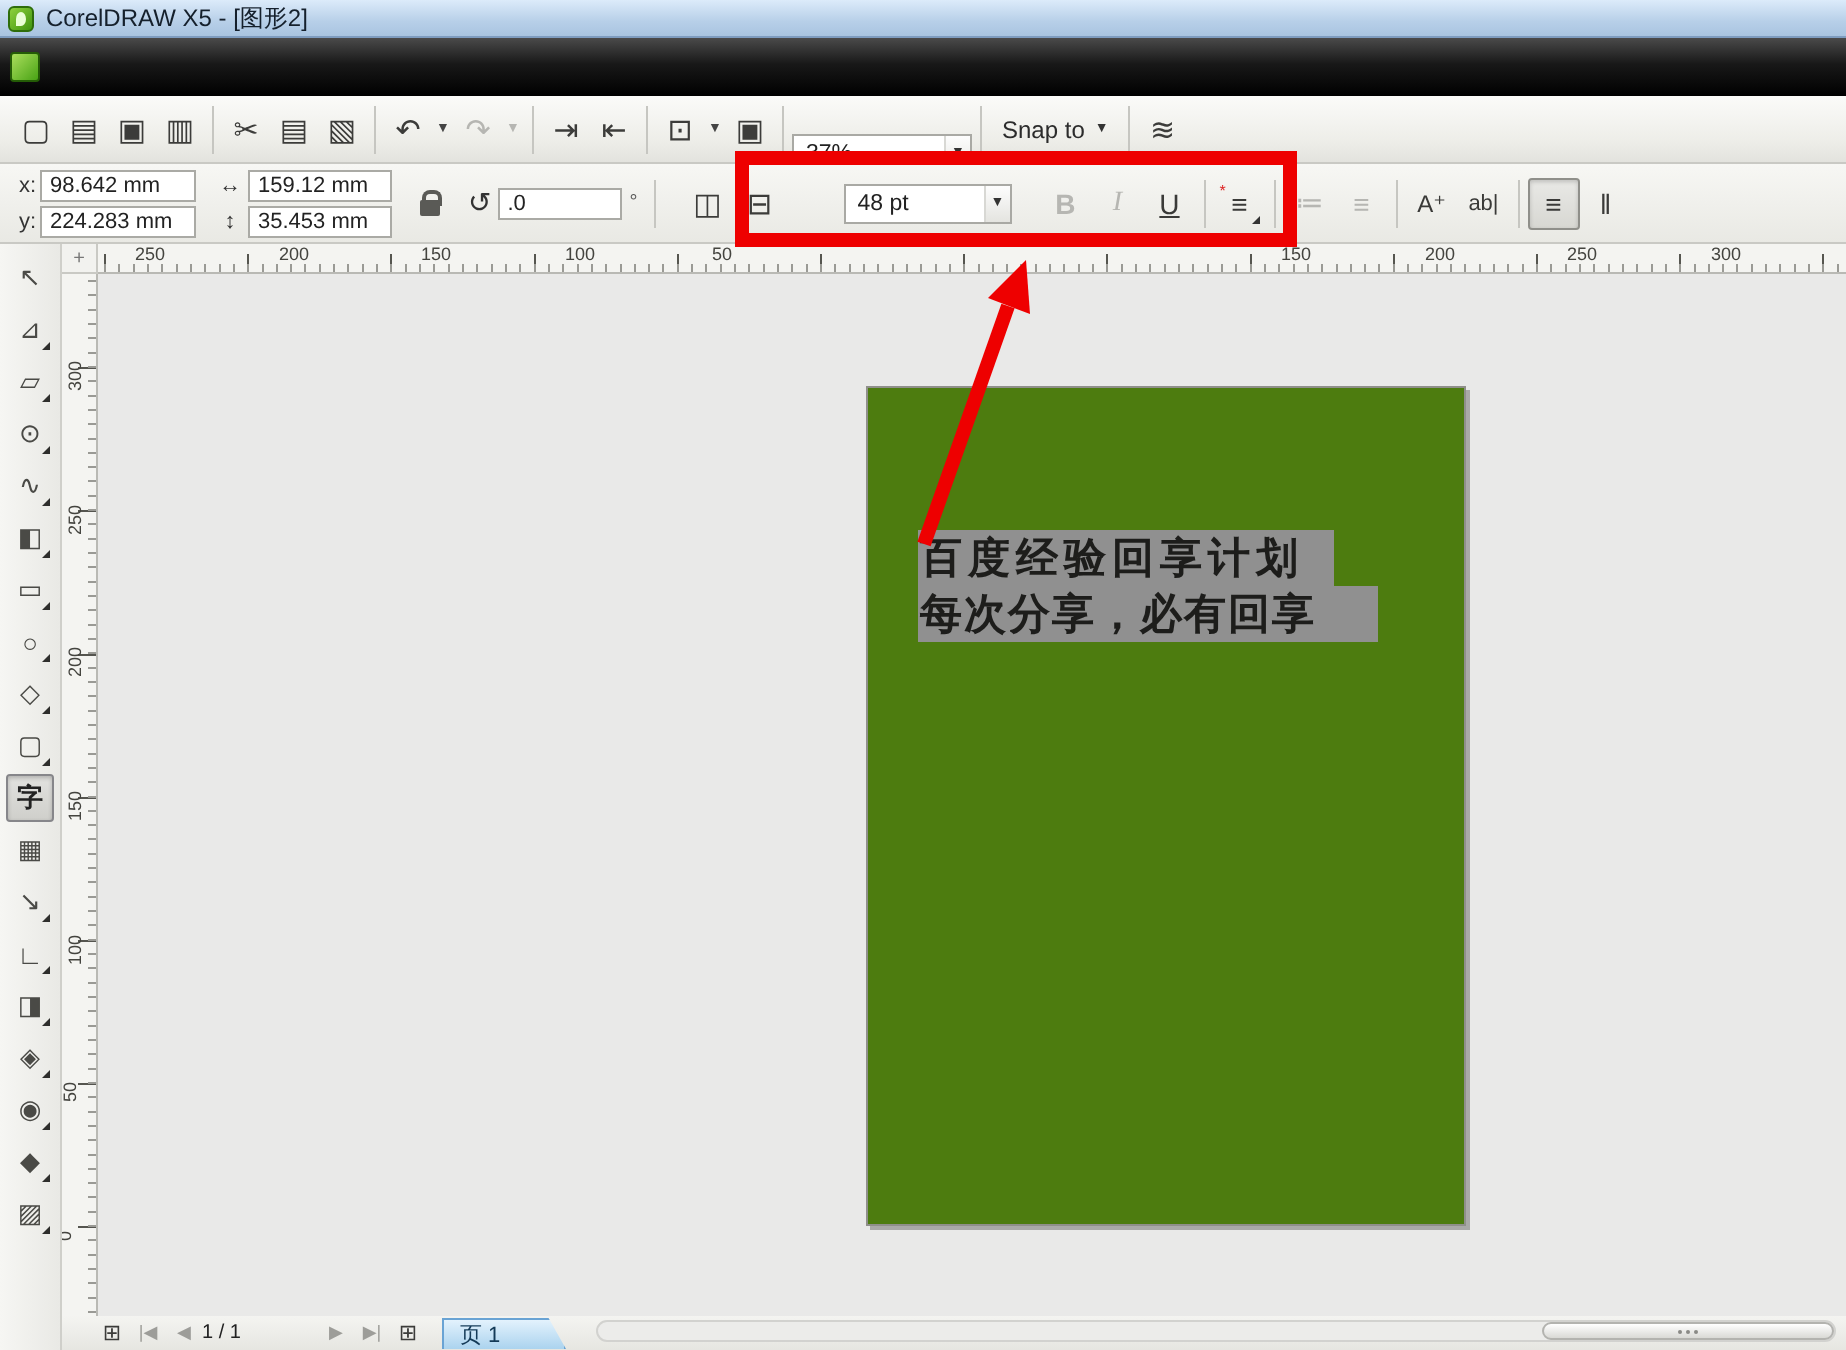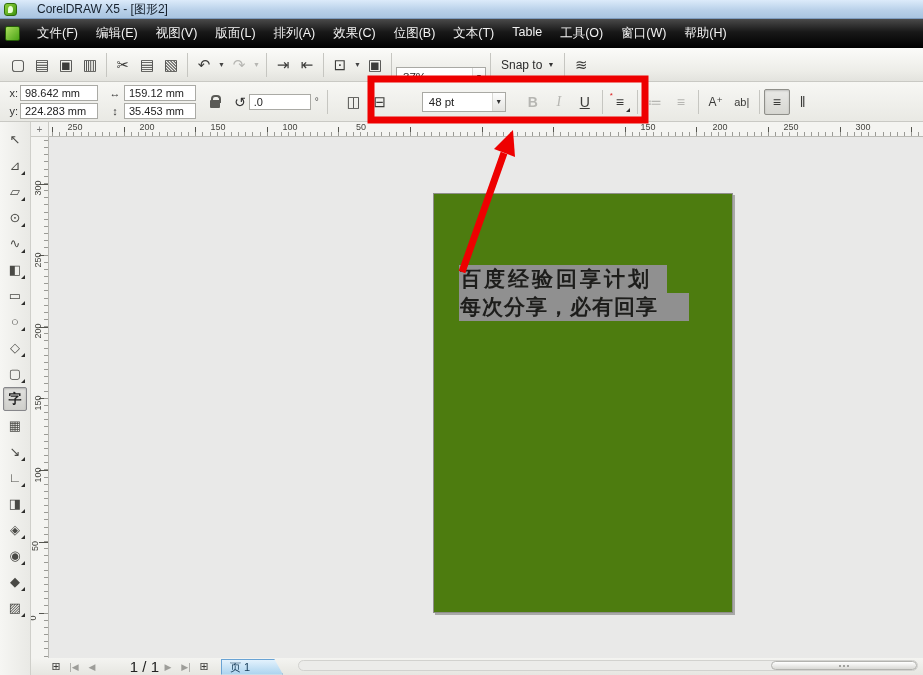--- a/index.html
+++ b/index.html
@@ -8,21 +8,21 @@
   #window { position:relative; width:923px; height:675px; background:#e9e9e8; overflow:hidden; }
 
   
   .titlebar { position:absolute; left:0; top:0; width:923px; height:19px;
     background:linear-gradient(#dcebfa,#b7cfe8 60%,#a9c4e0); border-bottom:1px solid #7e9cbf;
     display:flex; align-items:center; padding-left:4px; }
   .app-icon { width:13px; height:13px; border-radius:3px;
     background:linear-gradient(135deg,#8fd13c,#3f9410); border:1px solid #2e6d0b; position:relative; }
   .app-icon::after { content:""; position:absolute; left:3px; top:2px; width:5px; height:7px;
     border-radius:50% 50% 50% 0; background:#eaffd6; }
-  .title-text { margin-left:20px; color:#15202c; font-size:12px; }
+  .title-text { margin-left:6px; color:#15202c; font-size:12px; }
 
   
   .menubar { position:absolute; left:0; top:19px; width:923px; height:29px;
     background:linear-gradient(#4a4a4a,#181818 45%,#000); display:flex; align-items:center; }
   .menubar .doc-icon { width:15px; height:15px; margin:0 8px 0 5px; border-radius:2px;
     background:linear-gradient(135deg,#aade5c,#49a315); border:1px solid #245c06; }
   .menu-item { color:#f2f2f2; font-size:12.5px; padding:5px 9px; cursor:default; }
 
   
   .toolbar { position:absolute; left:0; top:48px; width:923px; height:34px;
@@ -122,21 +122,21 @@
 
   
   #annot { position:absolute; left:0; top:0; width:923px; height:675px; pointer-events:none; z-index:60; }
 
   
   .statusbar { position:absolute; left:31px; top:658px; width:892px; height:17px;
     background:linear-gradient(#f4f4f1,#e6e6e1); display:flex; align-items:center; font-size:11px; color:#333; }
   .nav-btn { width:18px; height:15px; display:flex; align-items:center; justify-content:center;
     font-size:9px; color:#3c3c3a; }
   .nav-btn.disabled { color:#9d9d99; }
-  .page-indicator { width:58px; text-align:right; font-size:15px; color:#222; }
+  .page-indicator { width:58px; text-align:left; font-size:10px; color:#222; }
   .page-tab { margin-left:8px; height:16px; min-width:62px; padding:0 14px 0 8px;
     background:linear-gradient(#e3f2fd,#a9d2ee); border:1px solid #69a3d4; border-bottom:none;
     clip-path:polygon(0 0,calc(100% - 9px) 0,100% 100%,0 100%);
     display:flex; align-items:center; font-size:11px; color:#143a57; }
   .hscroll-track { position:absolute; left:267px; top:2px; width:620px; height:11px;
     background:#ececea; border:1px solid #d2d2cf; border-radius:6px; }
   .hscroll-thumb { position:absolute; left:472px; top:0px; width:146px; height:9px;
     background:linear-gradient(#ffffff,#d9d9d5); border:1px solid #b3b3af; border-radius:5px;
     display:flex; align-items:center; justify-content:center; gap:2px; }
   .hscroll-thumb i { width:2px; height:2px; background:#8a8a86; border-radius:50%; }
@@ -146,34 +146,20 @@
 
 <div id="window">
 
   <div class="titlebar">
     <div class="app-icon"></div>
     <span class="title-text">CorelDRAW X5 - [图形2]</span>
   </div>
 
   <div class="menubar">
     <div class="doc-icon"></div>
-    <div style="display:flex">
-        <span class="menu-item">文件(F)</span>
-        <span class="menu-item">编辑(E)</span>
-        <span class="menu-item">视图(V)</span>
-        <span class="menu-item">版面(L)</span>
-        <span class="menu-item">排列(A)</span>
-        <span class="menu-item">效果(C)</span>
-        <span class="menu-item">位图(B)</span>
-        <span class="menu-item">文本(T)</span>
-        <span class="menu-item">Table</span>
-        <span class="menu-item">工具(O)</span>
-        <span class="menu-item">窗口(W)</span>
-        <span class="menu-item">帮助(H)</span>
-      </div>
   </div>
 
   <div class="toolbar">
     <span class="tb-btn">▢</span>
     <span class="tb-btn">▤</span>
     <span class="tb-btn">▣</span>
     <span class="tb-btn">▥</span>
     <span class="tb-sep"></span>
     <span class="tb-btn">✂</span>
     <span class="tb-btn">▤</span>

